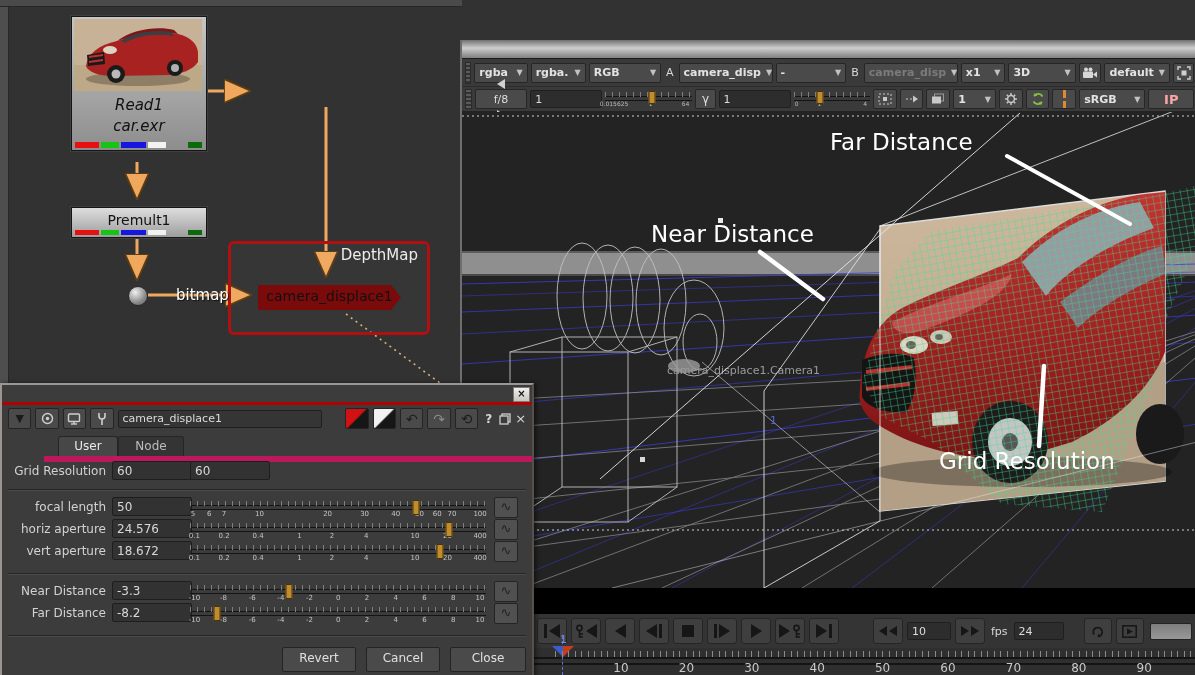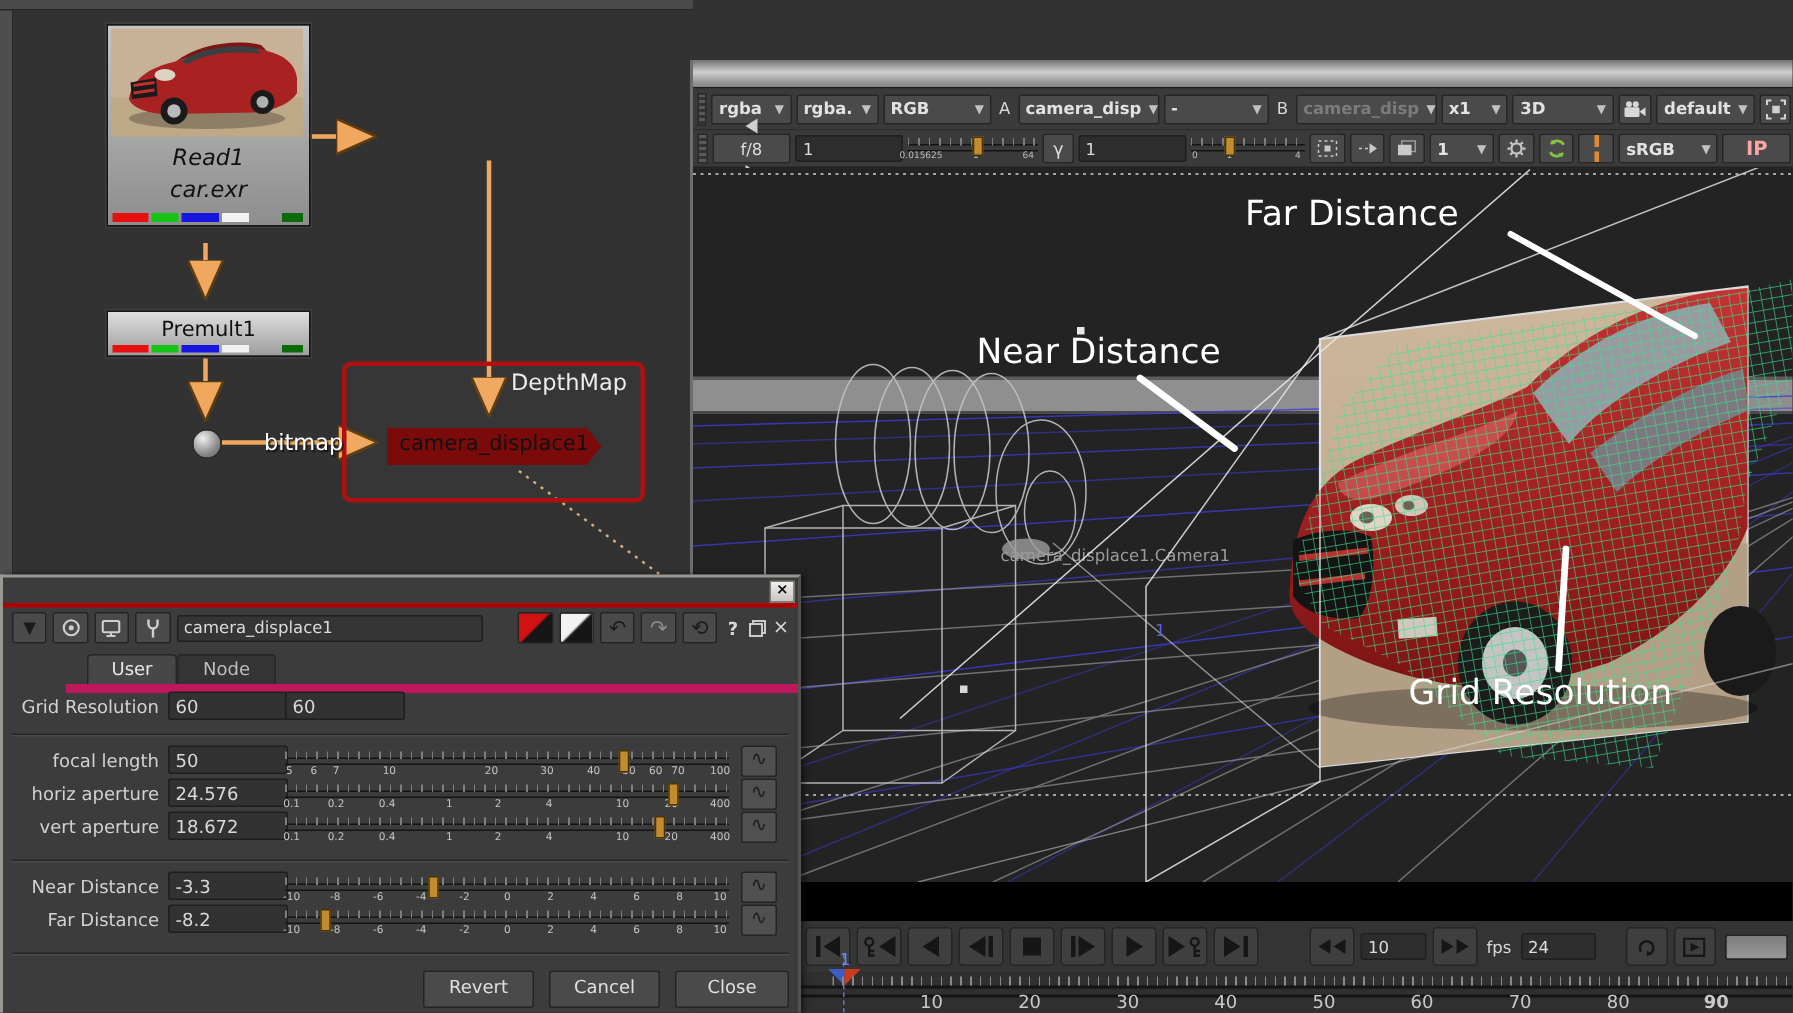--- a/index.html
+++ b/index.html
@@ -537,21 +537,21 @@
         <span class="flag-r"></span>
       </div>
     <span class="rnum" style="left: 93px;">10</span>
         <span class="rnum" style="left: 158.4px;">20</span>
         <span class="rnum" style="left: 223.8px;">30</span>
         <span class="rnum" style="left: 289.2px;">40</span>
         <span class="rnum" style="left: 354.6px;">50</span>
         <span class="rnum" style="left: 420px;">60</span>
         <span class="rnum" style="left: 485.4px;">70</span>
         <span class="rnum" style="left: 550.8px;">80</span>
-        <span class="rnum" style="left: 616.2px; font-weight: bold;">90</span>
+        <span class="rnum" style="left: 616.2px;">90</span>
       </div>
   </div>
 </div>
 
 <div id="props">
   <div id="p-close"><span>×</span></div>
   <div id="p-redline"></div>
 
   <div id="p-toolbar">
     <div class="pbtn">

